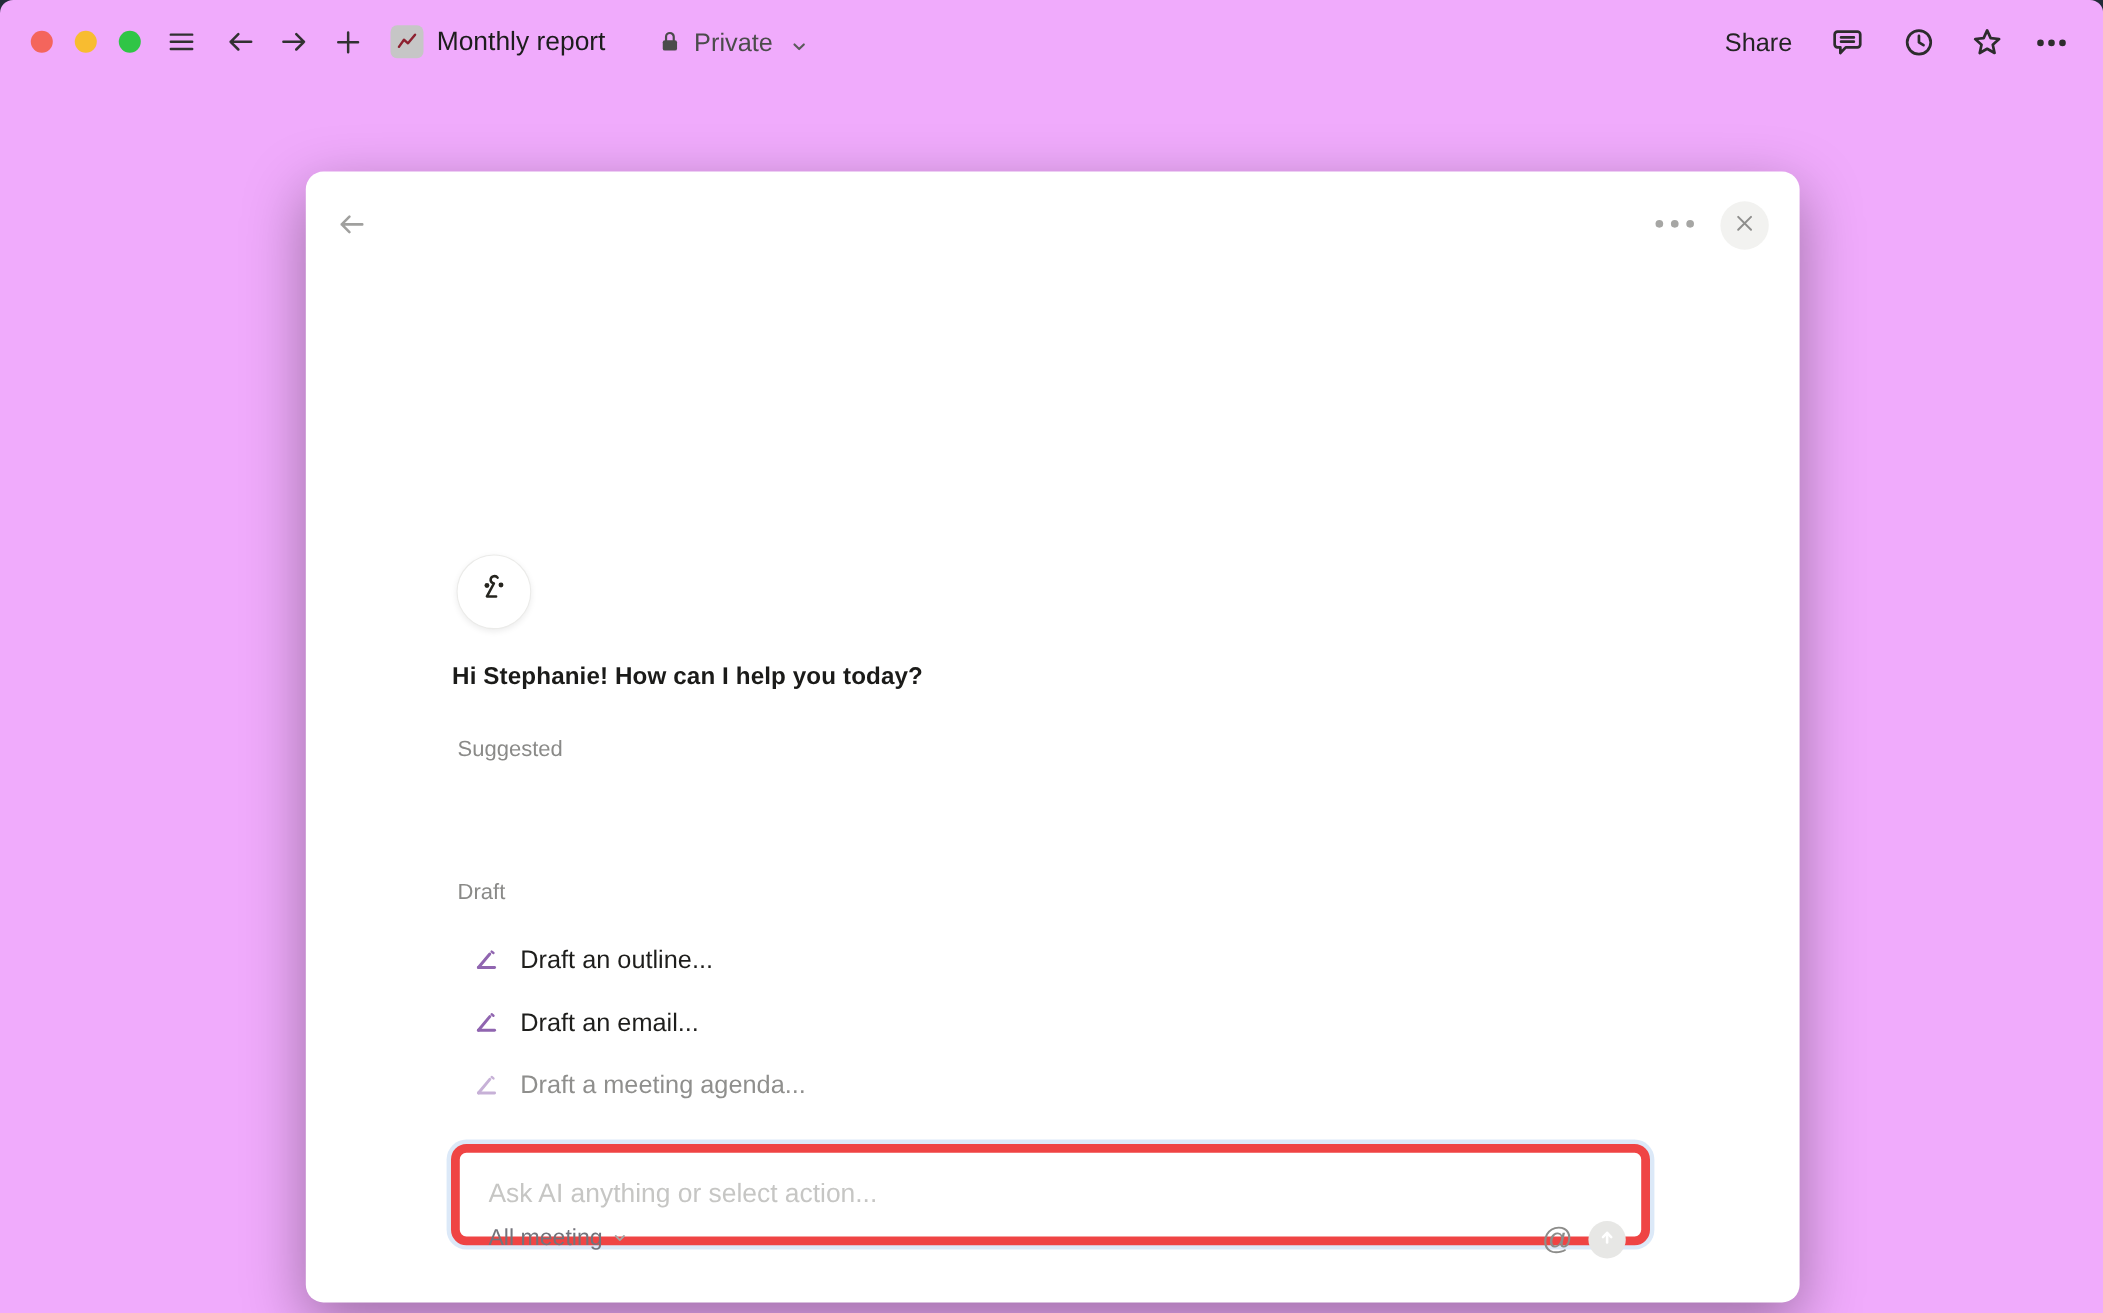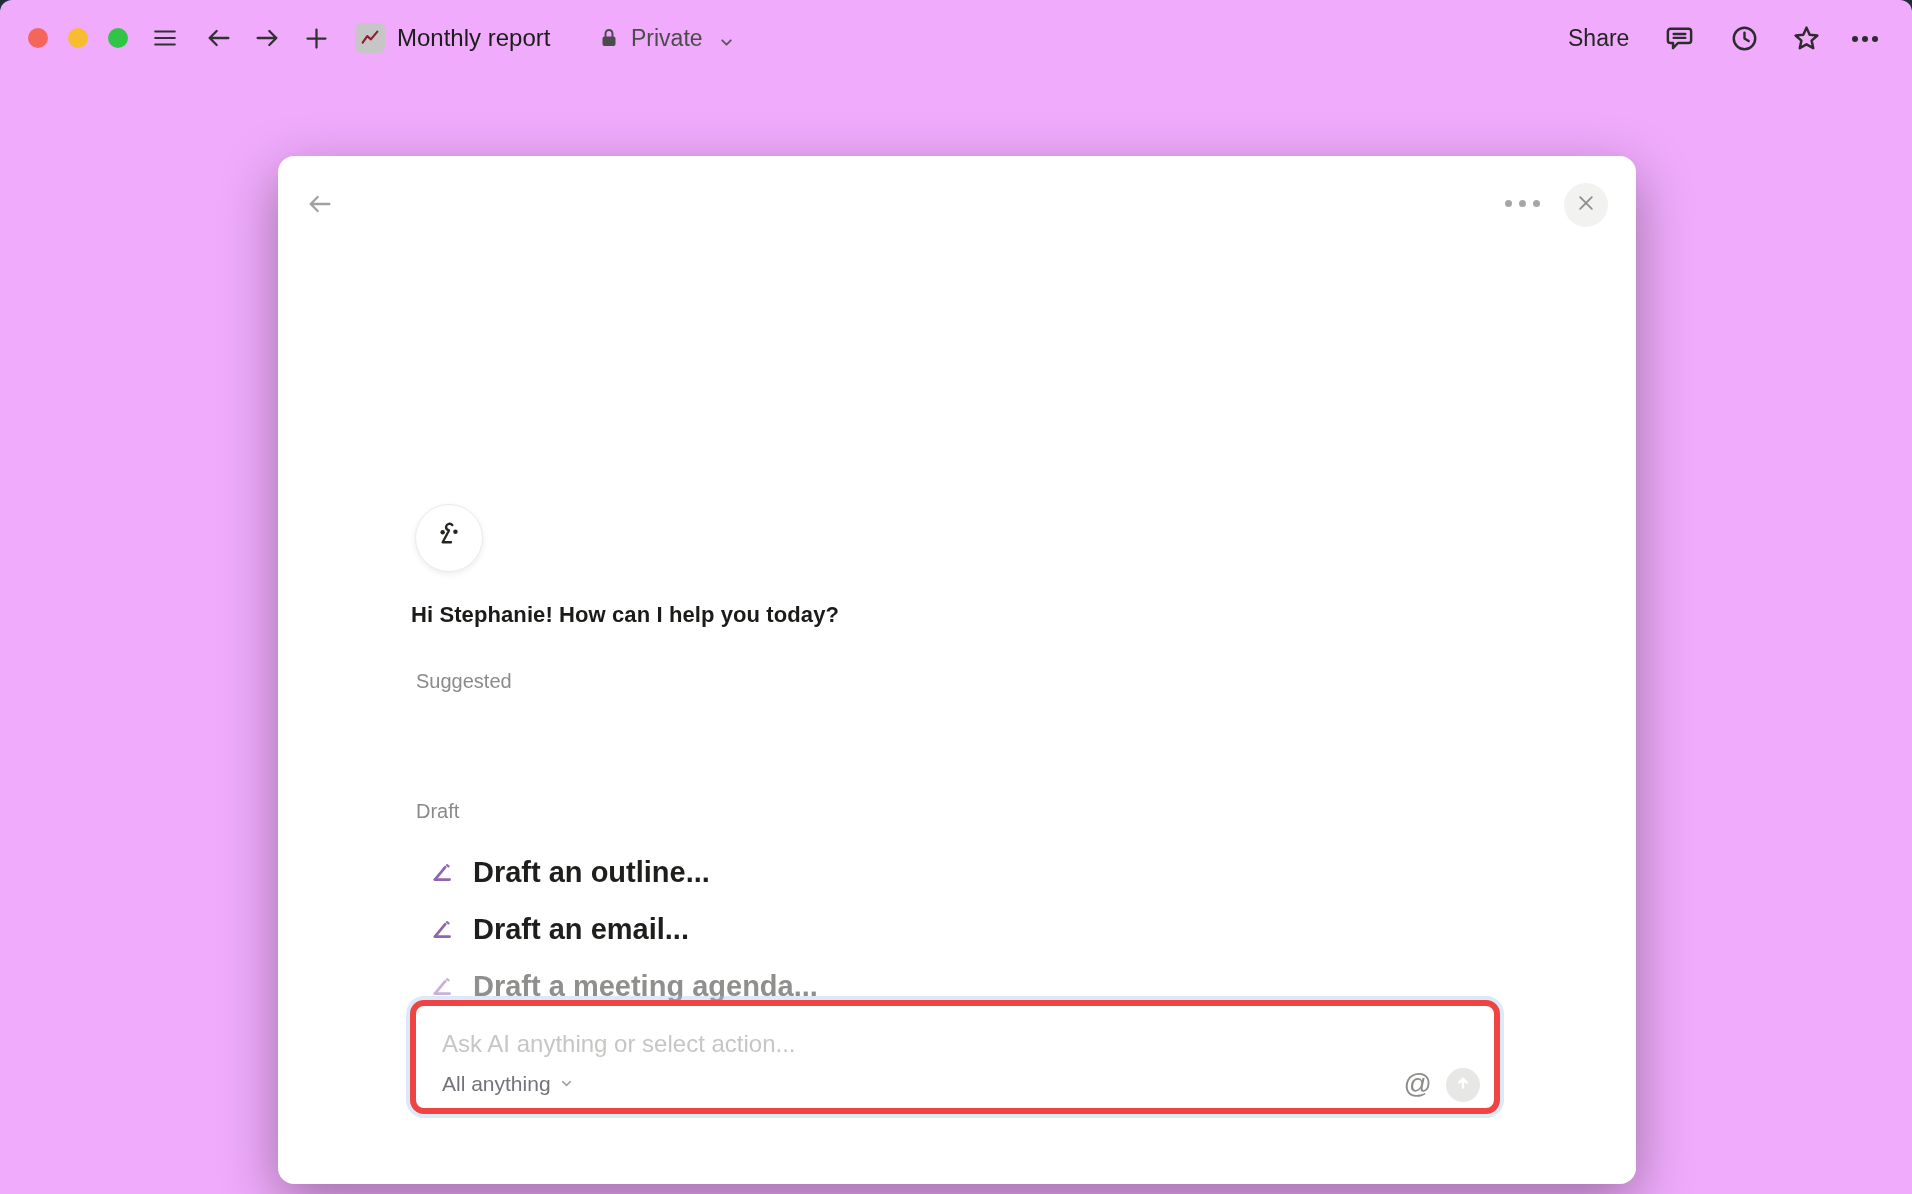--- a/index.html
+++ b/index.html
@@ -45,30 +45,30 @@
   .sec-suggested { top:514px; }
   .sec-draft { top:644px; }
 
   .pill { position:absolute; left:124px; top:555px; width:1092px; height:58px; border-radius:29px;
           background:#f1f1ef; display:flex; align-items:center; padding-left:27px; cursor:pointer; }
   .pill .txt { font-size:23px; color:#1d1d1b; margin-left:18px; }
   .pill .enter { position:absolute; right:30px; top:17px; color:#9b9b99; }
 
   .drow { position:absolute; left:124px; width:1092px; height:56px; border-radius:10px;
           display:flex; align-items:center; padding-left:27px; cursor:pointer; }
-  .drow .txt { font-size:29px; color:#1e1e1c; margin-left:18px;font-weight:bold; }
+  .drow .txt { font-size:23px; color:#1e1e1c; margin-left:18px; }
   .drow.faded .txt { color:#8f8f8d; }
   .drow.faded .icn { opacity:0.5; }
   .r1 { top:688px; } .r2 { top:745px;align-items:center; } .r3 { top:802px; }
 
   .icn { width:26px; height:30px; display:flex; align-items:center; justify-content:center; }
 
   
-  .askbox { position:absolute; left:132px; top:844px; width:1090px; height:114px;
-            background:#fff; border:6px solid #ef4444; border-radius:14px;
+  .askbox { position:absolute; left:132px; top:884px; width:1090px; height:92px;
+            background:#fff; border:8px solid #ef4444; border-radius:14px;
             box-shadow:0 0 0 4px rgba(156,193,234,0.35); }
   .askbox input { position:absolute; left:26px; top:18px; width:800px; height:40px; border:none;
                   outline:none; font-size:24px; color:#37352f;
                   font-family:"Liberation Sans","DejaVu Sans",sans-serif; }
   .askbox input::placeholder { color:#c6c6c4; opacity:1; }
   .scope { position:absolute; left:26px; top:66px; display:flex; align-items:center; gap:8px;
            cursor:pointer; }
   .scope .lbl { font-size:21px; color:#73737b; }
   .scope .chev { color:#a5a5a3; margin-top:3px; }
   .at-btn { position:absolute; right:62px; top:62px; font-size:28px; color:#8c8c8a; cursor:pointer; }
@@ -238,21 +238,21 @@
             <path d="M16.6 5.6l1.5 1.2" stroke-width="2"></path>
             <path d="M5.5 19h13.5"></path>
           </svg>
       </span>
       <span class="txt">Draft a meeting agenda...</span>
     </div>
 
     <div class="askbox">
       <input type="text" value="" placeholder="Ask AI anything or select action..." style="">
       <div class="scope">
-        <span class="lbl">All anything</span>
+        <span class="lbl">All meeting</span>
         <span class="chev">
           <svg width="15" height="15" viewBox="0 0 16 16" fill="none" stroke="currentColor" stroke-width="1.8" stroke-linecap="round" stroke-linejoin="round">
               <path d="M4 6l4 4 4-4"></path>
             </svg>
         </span>
       </div>
       <div class="at-btn">
         <span>@</span>
       </div>
       <div class="send-btn">

